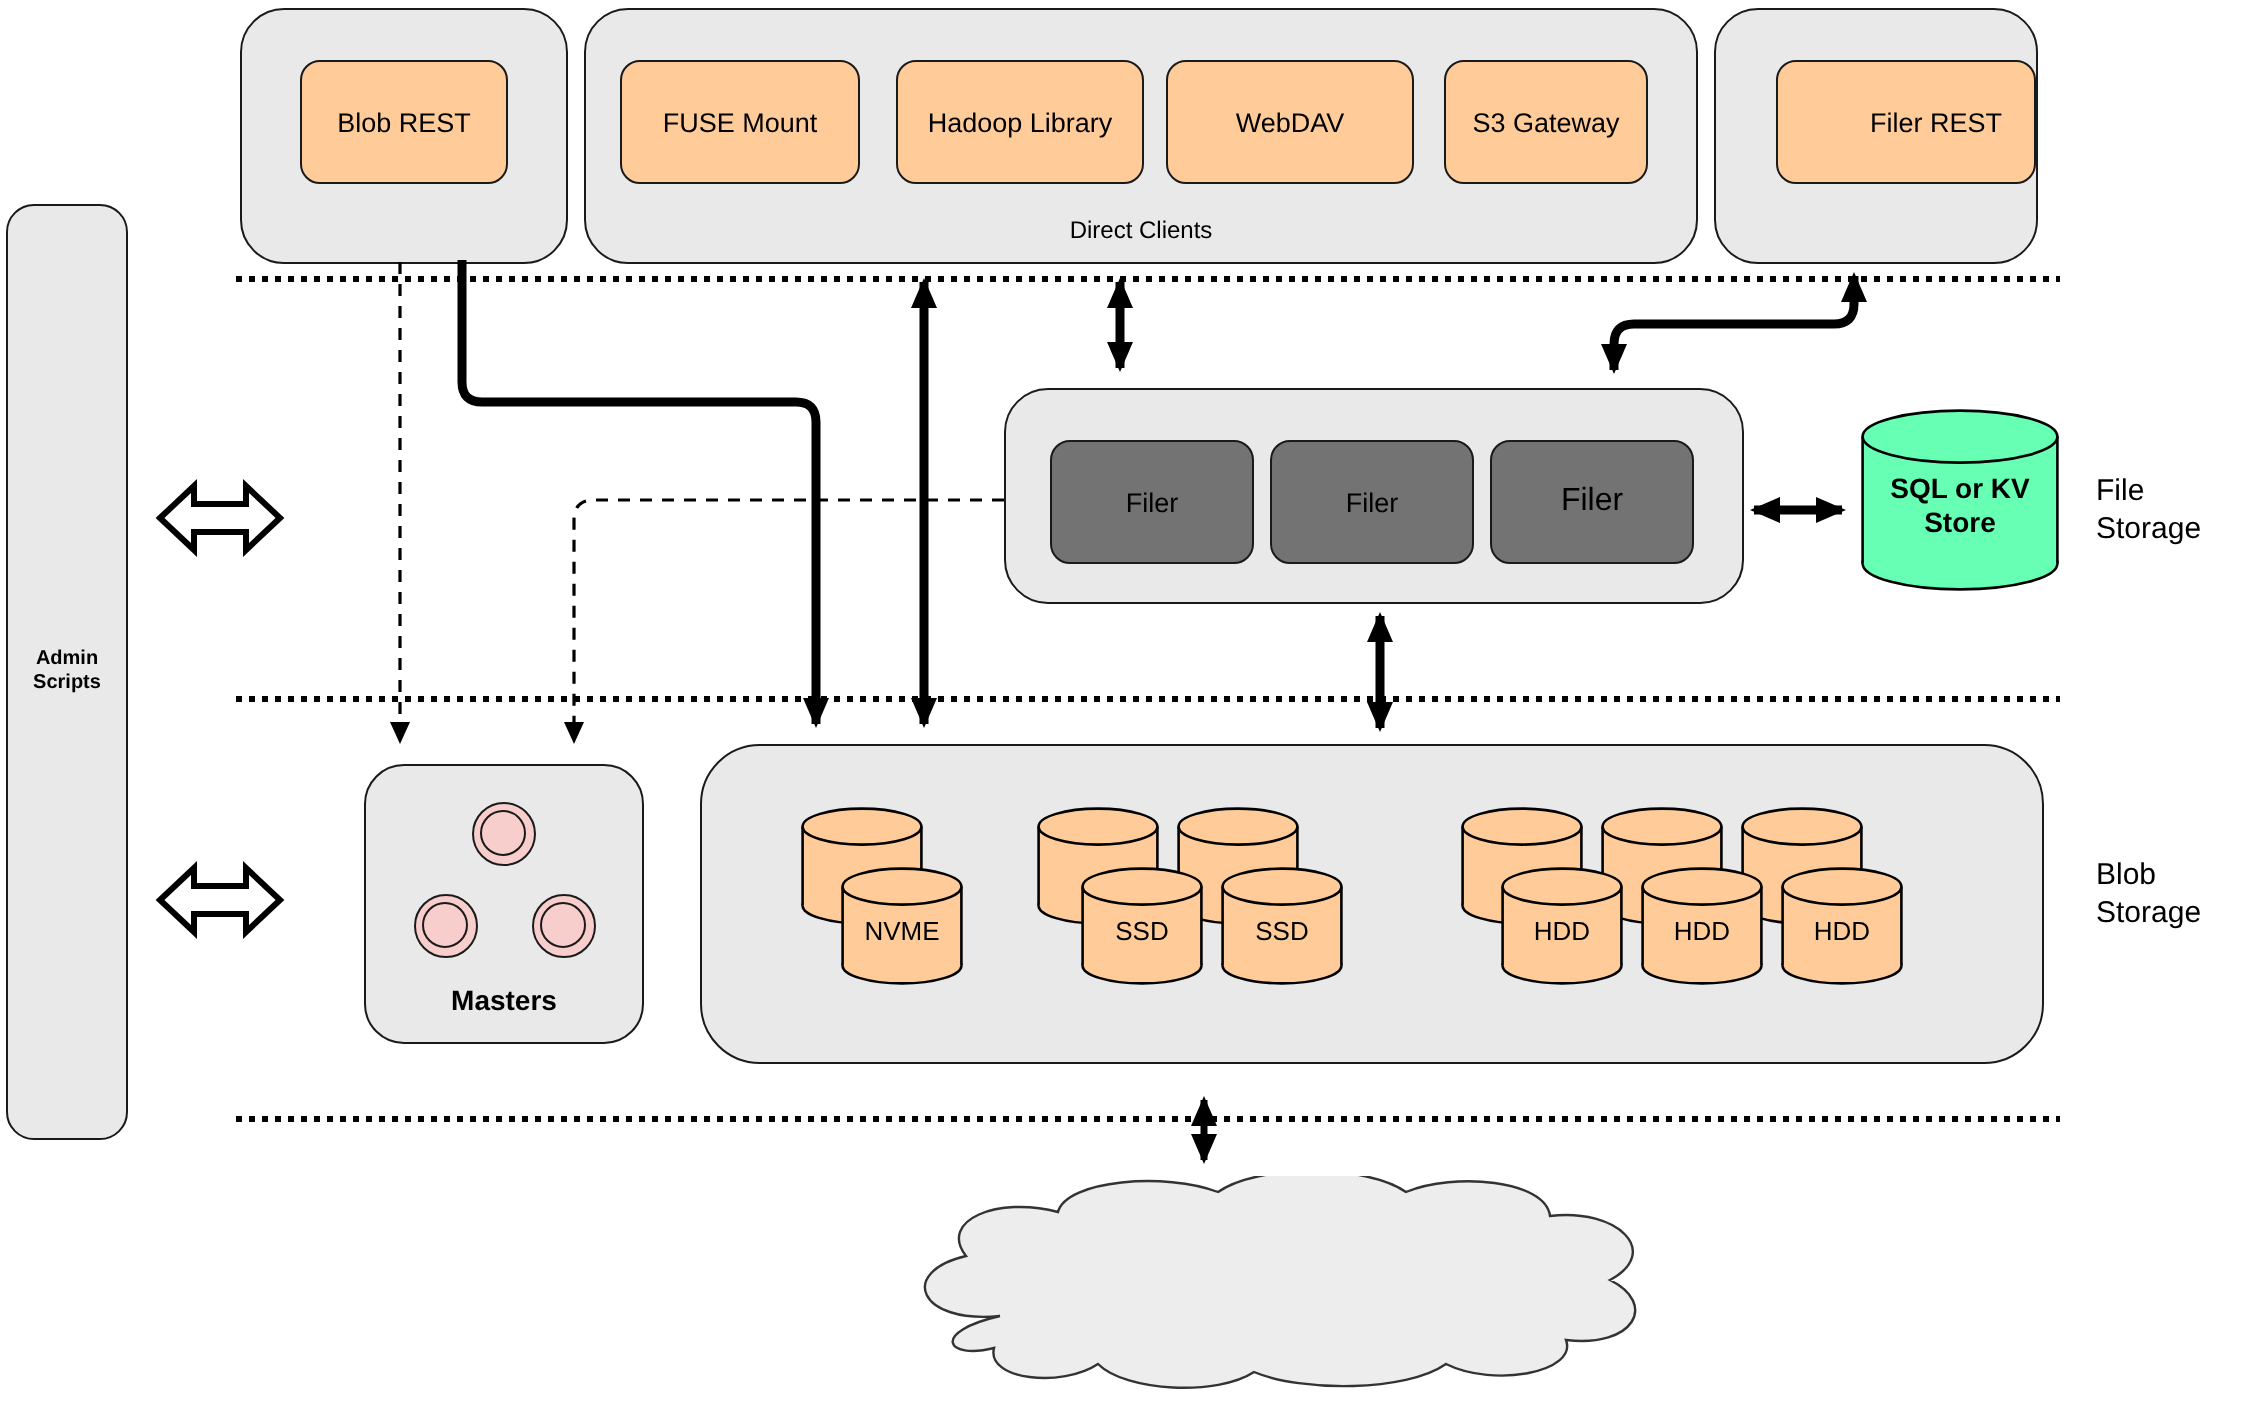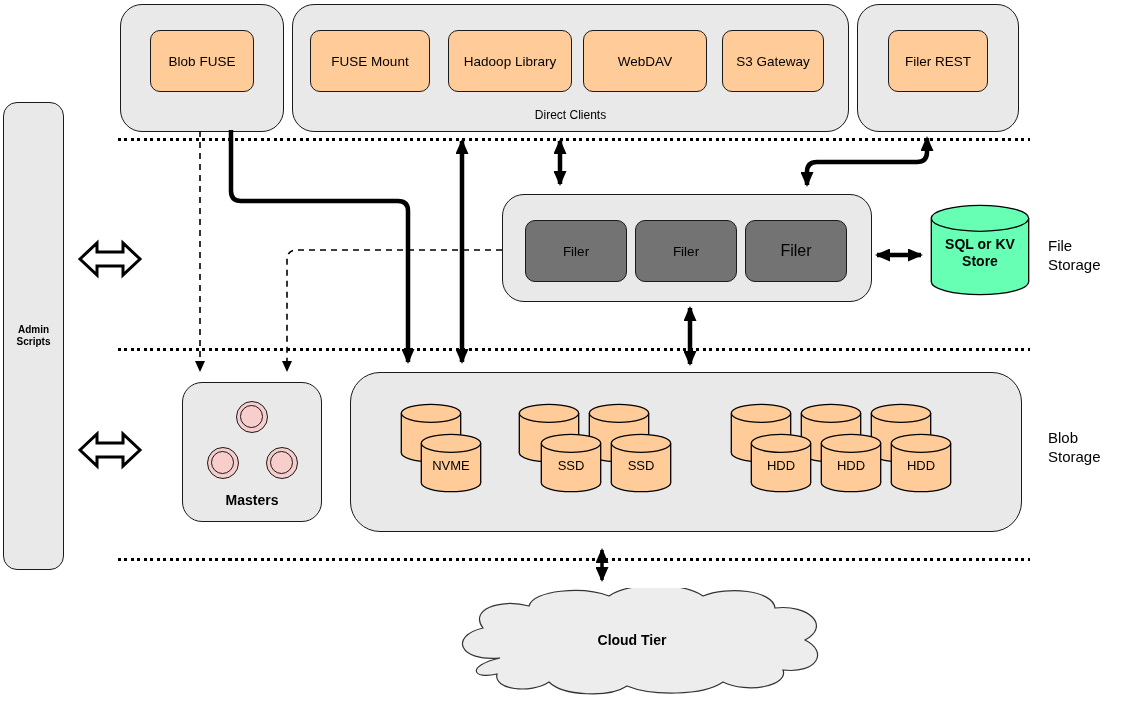--- a/index.html
+++ b/index.html
@@ -32,41 +32,41 @@
 <div class="sep" style="top:348px;"></div>
 <div class="sep" style="top:558px;"></div>
 
 <div class="group" style="left:3px;top:102px;width:59px;height:466px;border-radius:14px;
      display:flex;align-items:center;justify-content:center;">
   <div class="bold" style="font-size:10px;text-align:center;line-height:1.25;">Admin Scripts</div>
 </div>
 
 <div class="group" style="left:120px;top:4px;width:162px;height:126px;"></div>
 <div class="node orange" style="left:150px;top:30px;width:102px;height:60px;">
-  <span>Blob FUSE</span>
+  <span>Blob REST</span>
 </div>
 
 <div class="group" style="left:292px;top:4px;width:555px;height:126px;">
   <div class="group-caption" style="bottom:9px;margin-top:48px;">Direct Clients</div>
 </div>
 <div class="node orange" style="left:310px;top:30px;width:118px;height:60px;">
   <span>FUSE Mount</span>
 </div>
 <div class="node orange" style="left:448px;top:30px;width:122px;height:60px;">
   <span>Hadoop Library</span>
 </div>
 <div class="node orange" style="left:583px;top:30px;width:122px;height:60px;">
   <span>WebDAV</span>
 </div>
 <div class="node orange" style="left:722px;top:30px;width:100px;height:60px;">
   <span>S3 Gateway</span>
 </div>
 
 <div class="group" style="left:857px;top:4px;width:160px;height:126px;"></div>
-<div class="node orange" style="left:888px;top:30px;width:98px;height:60px;">
+<div class="node orange" style="left:888px;top:30px;width:98px;height:60px;padding-left:30px;">
   <span>Filer REST</span>
 </div>
 
 <div class="group" style="left:502px;top:194px;width:368px;height:106px;"></div>
 <div class="node green" style="left:525px;top:220px;width:100px;height:60px;">
   <span>Filer</span>
 </div>
 <div class="node green" style="left:635px;top:220px;width:100px;height:60px;">
   <span>Filer</span>
 </div>
@@ -214,21 +214,20 @@
 
 <div class="layer-label" style="left:1048px;top:428px;">Blob Storage</div>
 
 <div class="abs" style="left:437px;top:588px;width:390px;height:107px;">
   <svg width="390" height="107" viewBox="0 0 390 107">
     <path d="M63,70 C22,74 12,48 46,40 C32,22 62,10 92,18 C96,2 146,-2 172,8
              C192,-6 246,-6 266,8 C290,-2 336,2 338,20 C372,16 394,38 368,52
              C392,64 380,86 346,82 C352,98 310,106 286,94 C266,108 214,108 190,98
              C172,110 126,108 112,94 C94,106 56,102 60,86 C36,92 28,78 63,70 Z" fill="#ededed" stroke="#333" stroke-width="1.2"></path>
   </svg>
-  <div class="abs bold" style="left:0;top:44px;width:100%;text-align:center;font-size:14px;">Cloud Tier</div>
 </div>
 
 <svg id="arrows" width="1121" height="701" viewBox="0 0 1121 701">
   <defs>
     <marker id="ab" markerUnits="userSpaceOnUse" markerWidth="15" markerHeight="13" viewBox="0 0 15 13" refX="13" refY="6.5" orient="auto-start-reverse">
       <path d="M0,0 L15,6.5 L0,13 Z" fill="#000"></path>
     </marker>
     <marker id="as" markerUnits="userSpaceOnUse" markerWidth="11" markerHeight="10" viewBox="0 0 11 10" refX="9" refY="5" orient="auto-start-reverse">
       <path d="M0,0 L11,5 L0,10 Z" fill="#000"></path>
     </marker>

